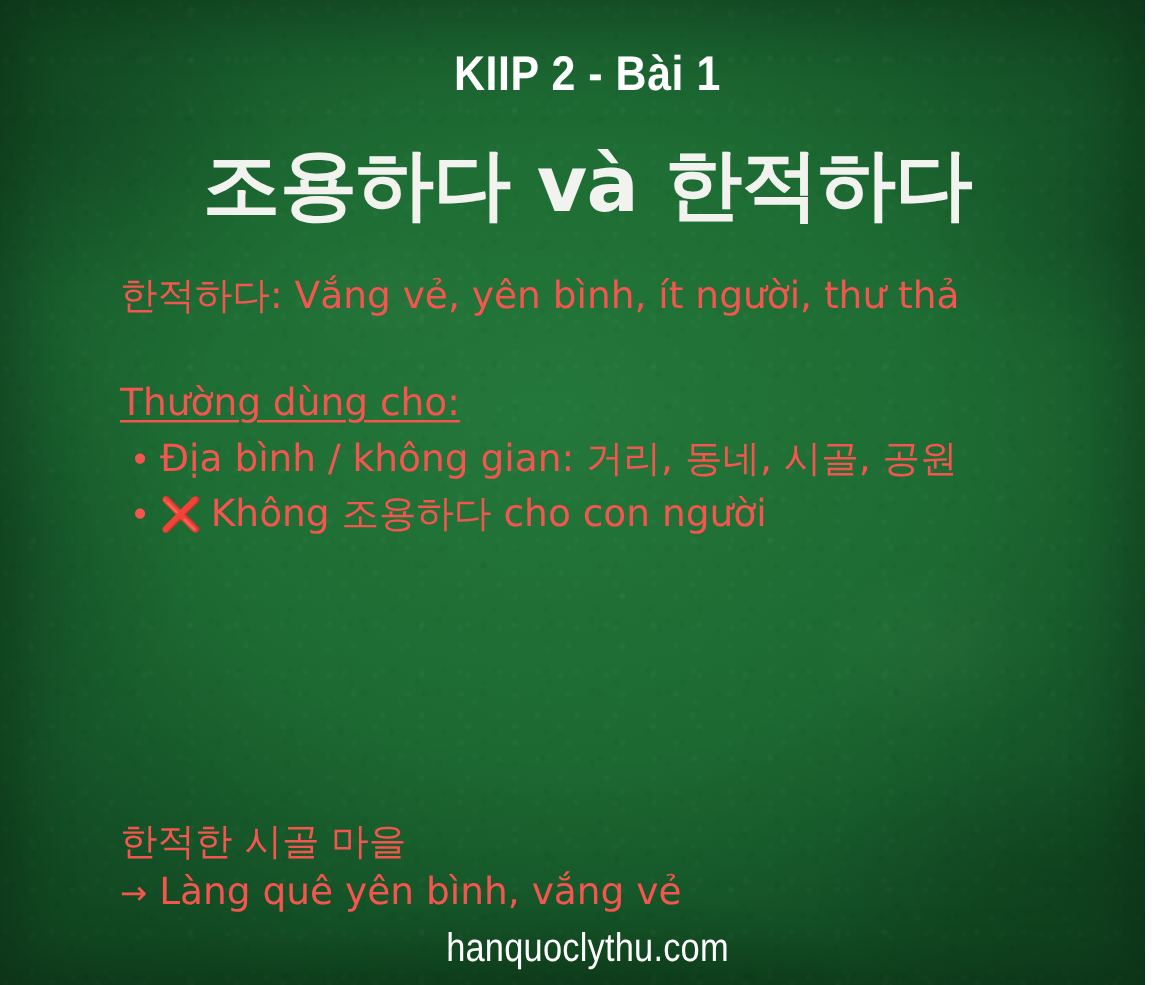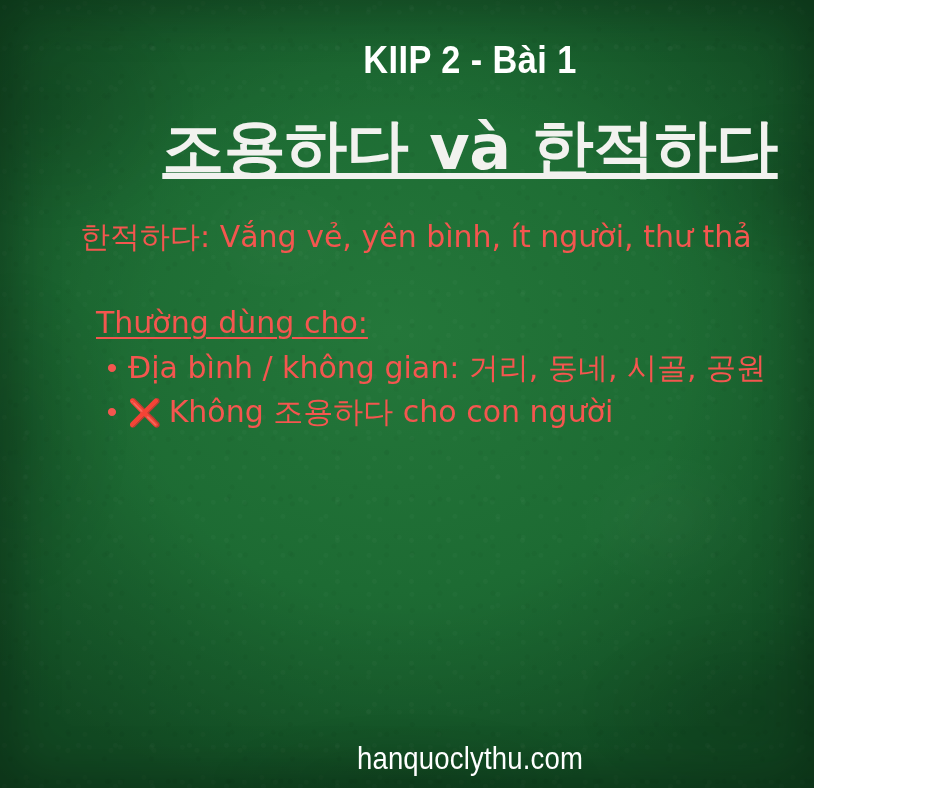--- a/index.html
+++ b/index.html
@@ -8,25 +8,24 @@
   }
   body {
     width: 940px;
     height: 788px;
     overflow: hidden;
     font-family: "Liberation Sans", sans-serif;
   }
 
   #slide {
     position: relative;
-    width: 768px;
+    width: 916px;
     height: 788px;
     background-color: #1d6b33;
     overflow: hidden;
-    padding-left: 46px;
   }
 
   
   .bg-base {
     position: absolute;
     inset: 0;
     background:
       radial-gradient(ellipse 70% 60% at 48% 42%, #24773a 0%, #1d6b33 55%, #155829 100%);
   }
   .bg-noise {
@@ -96,36 +95,35 @@
     left: 0;
     width: 940px;
     text-align: center;
     color: #f2f2ef;
     font-family: "DejaVu Sans", "Liberation Sans", sans-serif;
     font-size: 62px;
     font-weight: 700;
     letter-spacing: -0.5px;
     line-height: 1.15;
     white-space: nowrap;
-    text-decoration: underline;
   }
 
   .body-text {
     color: #f4564f;
     font-family: "DejaVu Sans", "Liberation Sans", sans-serif;
     font-size: 30px;
     font-weight: 400;
     line-height: 1;
     white-space: nowrap;
   }
 
   .definition {
     position: absolute;
     top: 222px;
-    left: 80px;
+    left: 96px;
   }
 
   .usage-heading {
     position: absolute;
     top: 308px;
     left: 96px;
     text-decoration: underline;
     text-underline-offset: 4px;
     text-decoration-thickness: 2px;
   }
@@ -236,17 +234,21 @@
       </li>
       <li class="bullet-row">
         <span class="bullet-dot">•</span>
         <span class="bullet-text"><span class="cross-mark">❌</span><span>Không 조용하다 cho con người</span></span>
       </li>
     </ul>
 
     <div class="example-block example-1">
     </div>
 
+    <div class="example-block example-2">
+      <div class="ex-line">한적한 시골 마을</div>
+      <div class="ex-line"><span class="arrow-glyph">→</span> <span>Làng quê yên bình, vắng vẻ</span></div>
+    </div>
 
     <div class="footer">hanquoclythu.com</div>
 
   </div>
 </div>
 
 </body></html>

